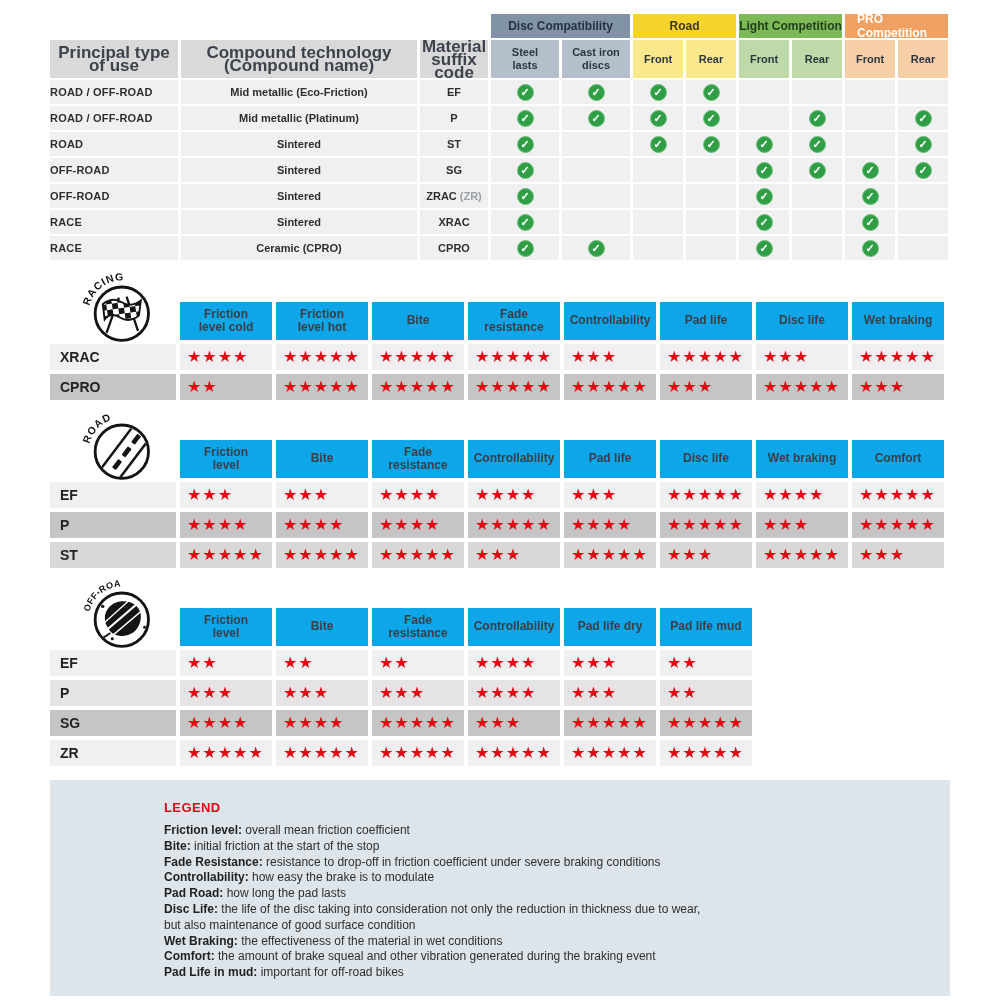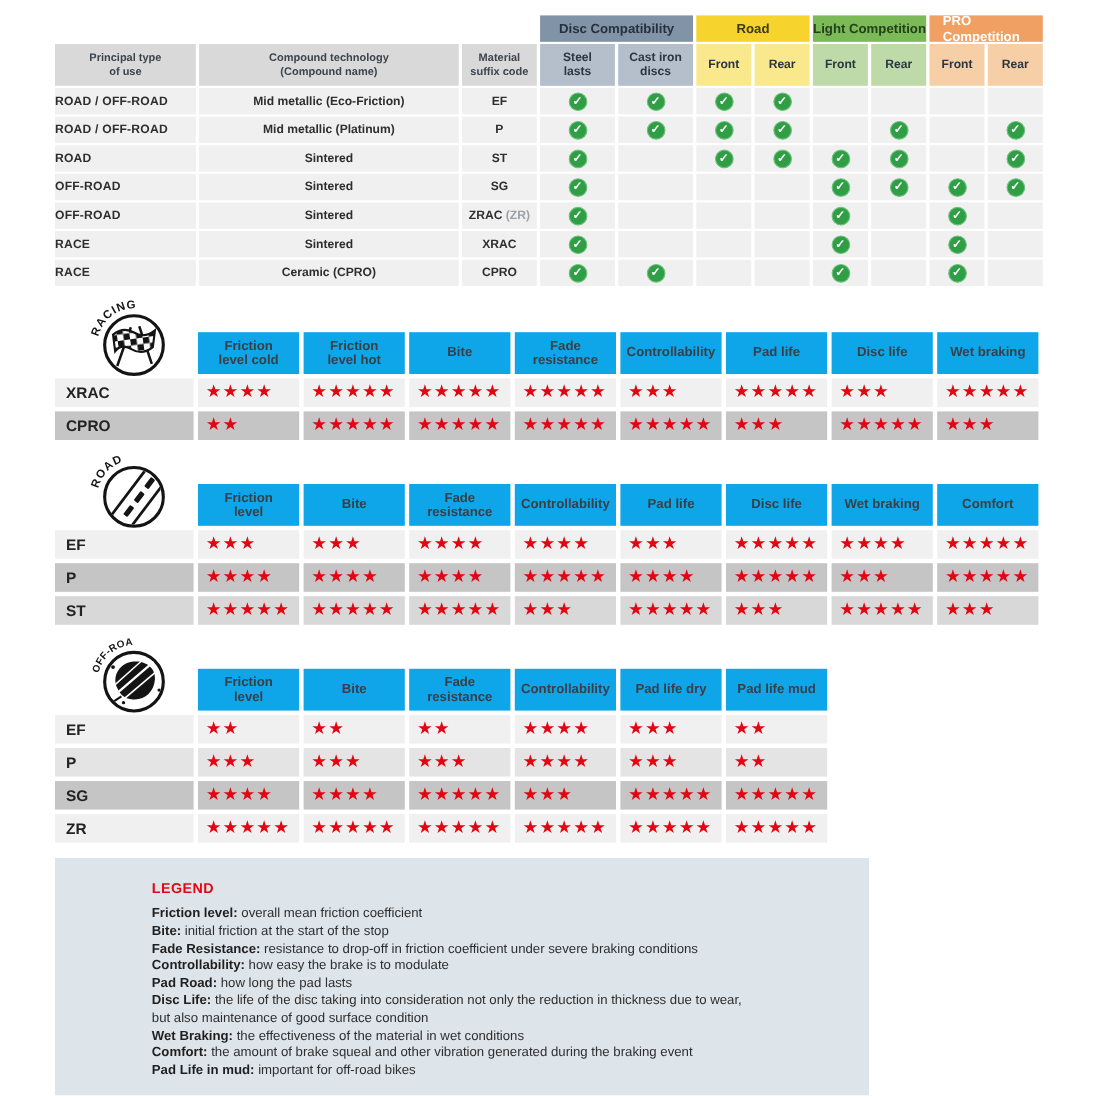--- a/index.html
+++ b/index.html
@@ -13,21 +13,21 @@
     grid-template-rows:24px 38px repeat(7,24px);
     gap:2px 3px;
     width:972px;
   }
   .cg-group{display:flex;align-items:center;justify-content:center;font-size:12px;font-weight:bold;}
   .grp0{background:#8193a6;color:#25313f}
   .grp1{background:#f6d32d;color:#3e3a1a}
   .grp2{background:#7cb957;color:#23401c}
   .grp3{background:#efa062;color:#ffffff}
   .cg-head{background:#d9d9d9;color:#3c434c;display:flex;align-items:center;justify-content:center;
-    text-align:center;font-size:10px;font-weight:bold;white-space:pre-line;line-height:13px}
+    text-align:center;font-size:17px;font-weight:bold;white-space:pre-line;line-height:13px}
   .cg-sub{display:flex;align-items:center;justify-content:center;text-align:center;font-size:11px;
     font-weight:bold;white-space:pre-line;line-height:13px;color:#2c3642}
   .sub0{background:#b4bfcb}
   .sub1{background:#f9e98c}
   .sub2{background:#bedaa8}
   .sub3{background:#f6cfa6}
   .cg-cell{background:#f0f0f0;display:flex;align-items:center;font-size:11px;font-weight:bold;color:#2e2e2e}
   .cg-cell.use{letter-spacing:.2px}
   .cg-cell.comp,.cg-cell.code,.cg-cell.check{justify-content:center}
   .code-suffix{color:#9aa0a6;font-weight:bold;margin-left:3px}
@@ -46,21 +46,21 @@
   .r-head{background:#0ea5e9;color:#3a3f46;font-weight:bold;font-size:12px;line-height:13.5px;
     display:flex;align-items:center;justify-content:center;text-align:center;white-space:pre-line}
   .r-label{font-size:14px;font-weight:bold;color:#222222;display:flex;align-items:center;padding-left:10px}
   .r-stars{color:#e20613;font-size:16px;letter-spacing:1px;display:flex;align-items:center;padding-left:7px;line-height:1}
   .tone-light{background:#f0f0f0}
   .tone-mediumlight{background:#e4e4e4}
   .tone-medium{background:#d8d8d8}
   .tone-dark{background:#c5c5c5}
 
   
-  .legend{margin:14px 0 0 50px;width:740px;height:216px;background:#dde4ea;padding:20px 20px 0 88px}
+  .legend{margin:14px 0 0 50px;width:900px;height:216px;background:#dde4ea;padding:20px 20px 0 114px}
   .legend-title{color:#e30613;font-weight:bold;font-size:13px;margin-bottom:8px;letter-spacing:.4px}
   .legend-line{font-size:12px;line-height:15.8px;color:#2e2e2e}
   .legend-line b{color:#1f1f1f}
 </style>
 </head>
 <body>
 
 <div class="compat-grid" id="compat-grid">
     <div style="grid-column: 1 / span 3;"></div>
     <div class="cg-group grp0" style="grid-column: 4 / span 2;">Disc Compatibility</div>

